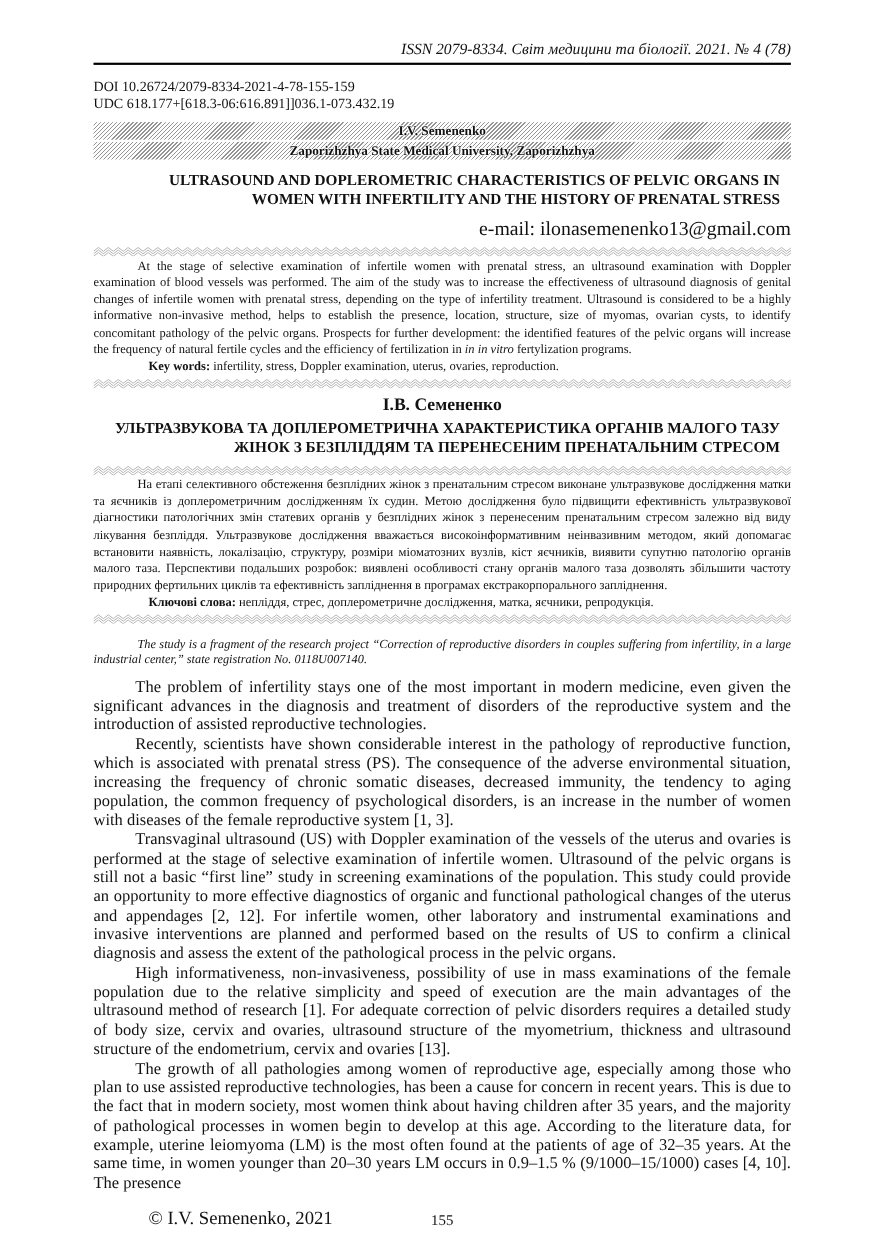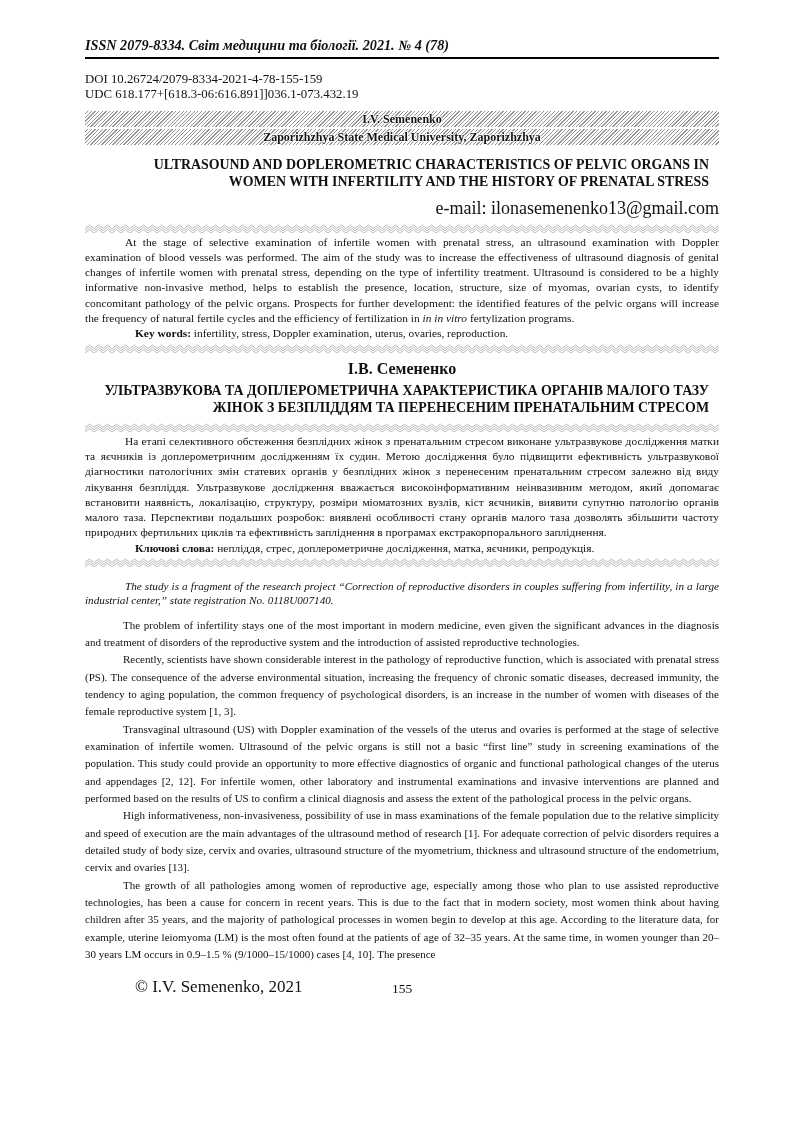--- a/index.html
+++ b/index.html
@@ -6,21 +6,22 @@
     margin: 0; padding: 0;
     width: 800px; height: 1132px;
     background: #ffffff;
     font-family: "Liberation Serif", serif;
     color: #111;
     overflow: hidden;
   }
   .page { padding: 36px 81px 0 85px; width: 634px; }
 
   .issn-line {
-    font-weight: bold; font-style: italic;
+    text-align: right;
+    font-weight: normal; font-style: italic;
     font-size: 14.2px; line-height: 18px;
     border-bottom: 2.6px solid #000;
     padding-bottom: 3px;
   }
   .codes { margin-top: 13px; font-weight: normal; font-size: 12.8px; line-height: 14.8px; }
 
   .hatch-block { margin-top: 9px; }
   .hatch-strip {
     height: 16px; line-height: 16px;
     text-align: center;
@@ -53,21 +54,21 @@
   .title-ua { margin: 5px auto 7px auto; }
 
   .fragment-note {
     margin: 13px 0 0 0;
     font-style: italic;
     font-size: 11.2px; line-height: 13.8px;
     text-align: justify;
     text-indent: 40px;
   }
 
-  .body-text { margin-top: 9px; font-size: 11px; line-height: 17.35px; text-align: justify; }
+  .body-text { margin-top: 9px; font-size: 15px; line-height: 17.35px; text-align: justify; }
   .body-text p { margin: 0; text-indent: 38px; }
 
   .page-footer { position: relative; margin-top: 13px; height: 36px; }
   .copyright { position: absolute; left: 50px; top: 0; font-size: 17px; }
   .page-number { text-align: center; padding-top: 4px; font-size: 13.5px; }
 </style>
 </head>
 <body>
 
 <div class="page">

